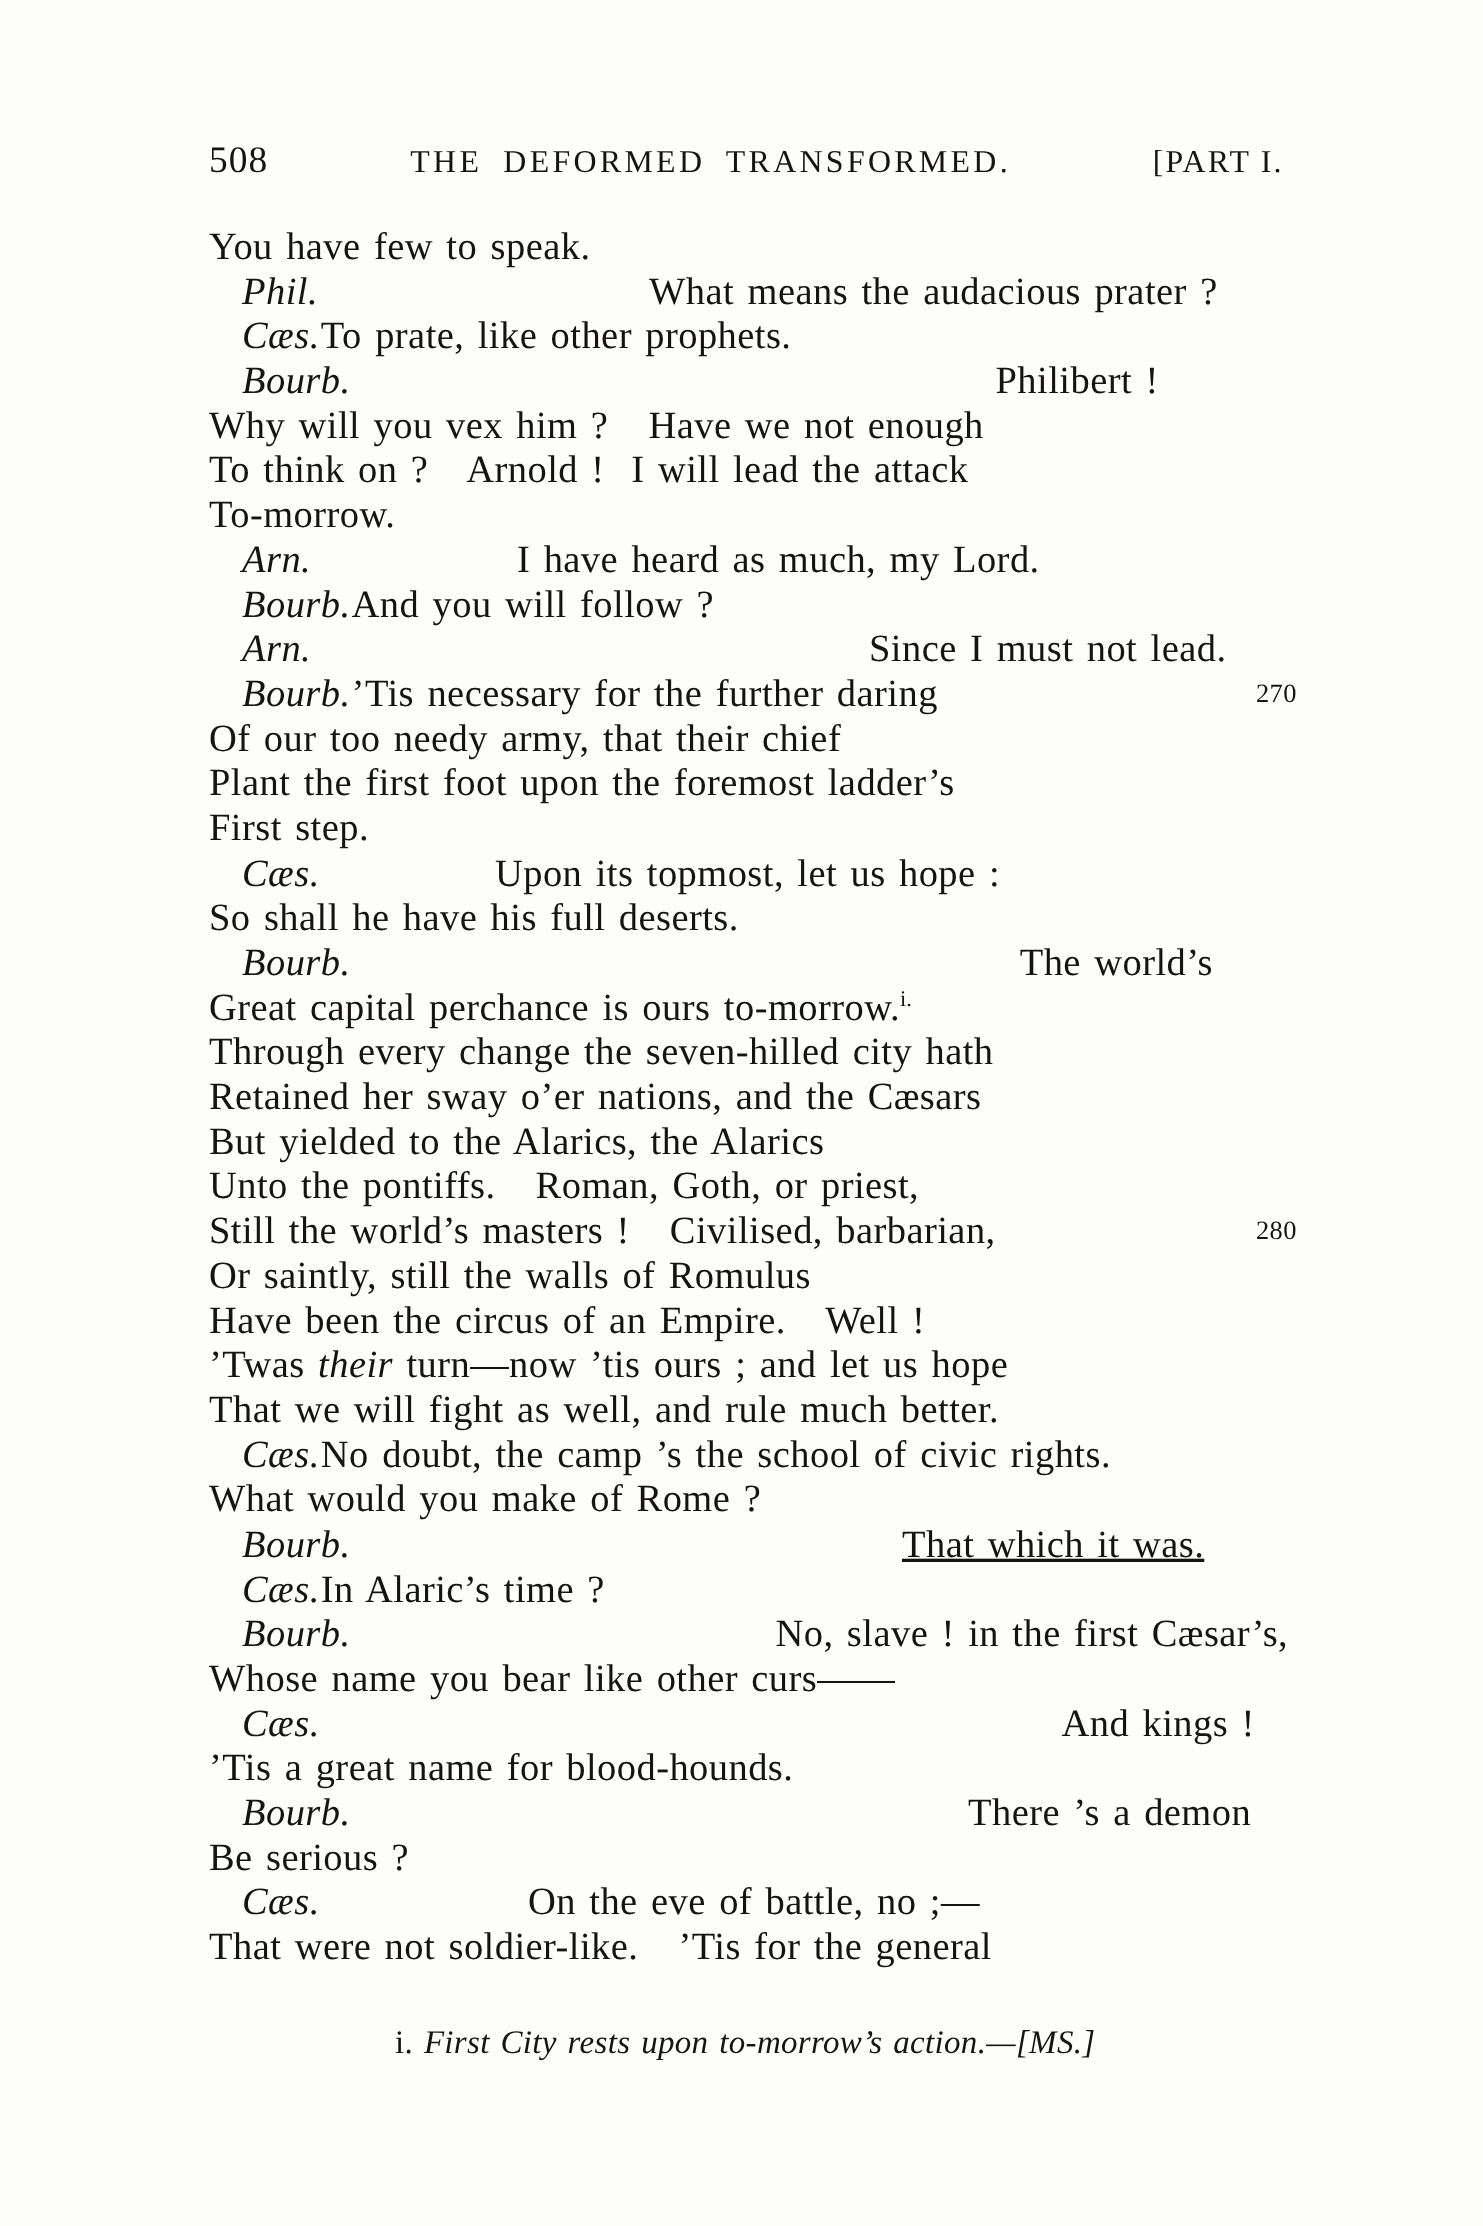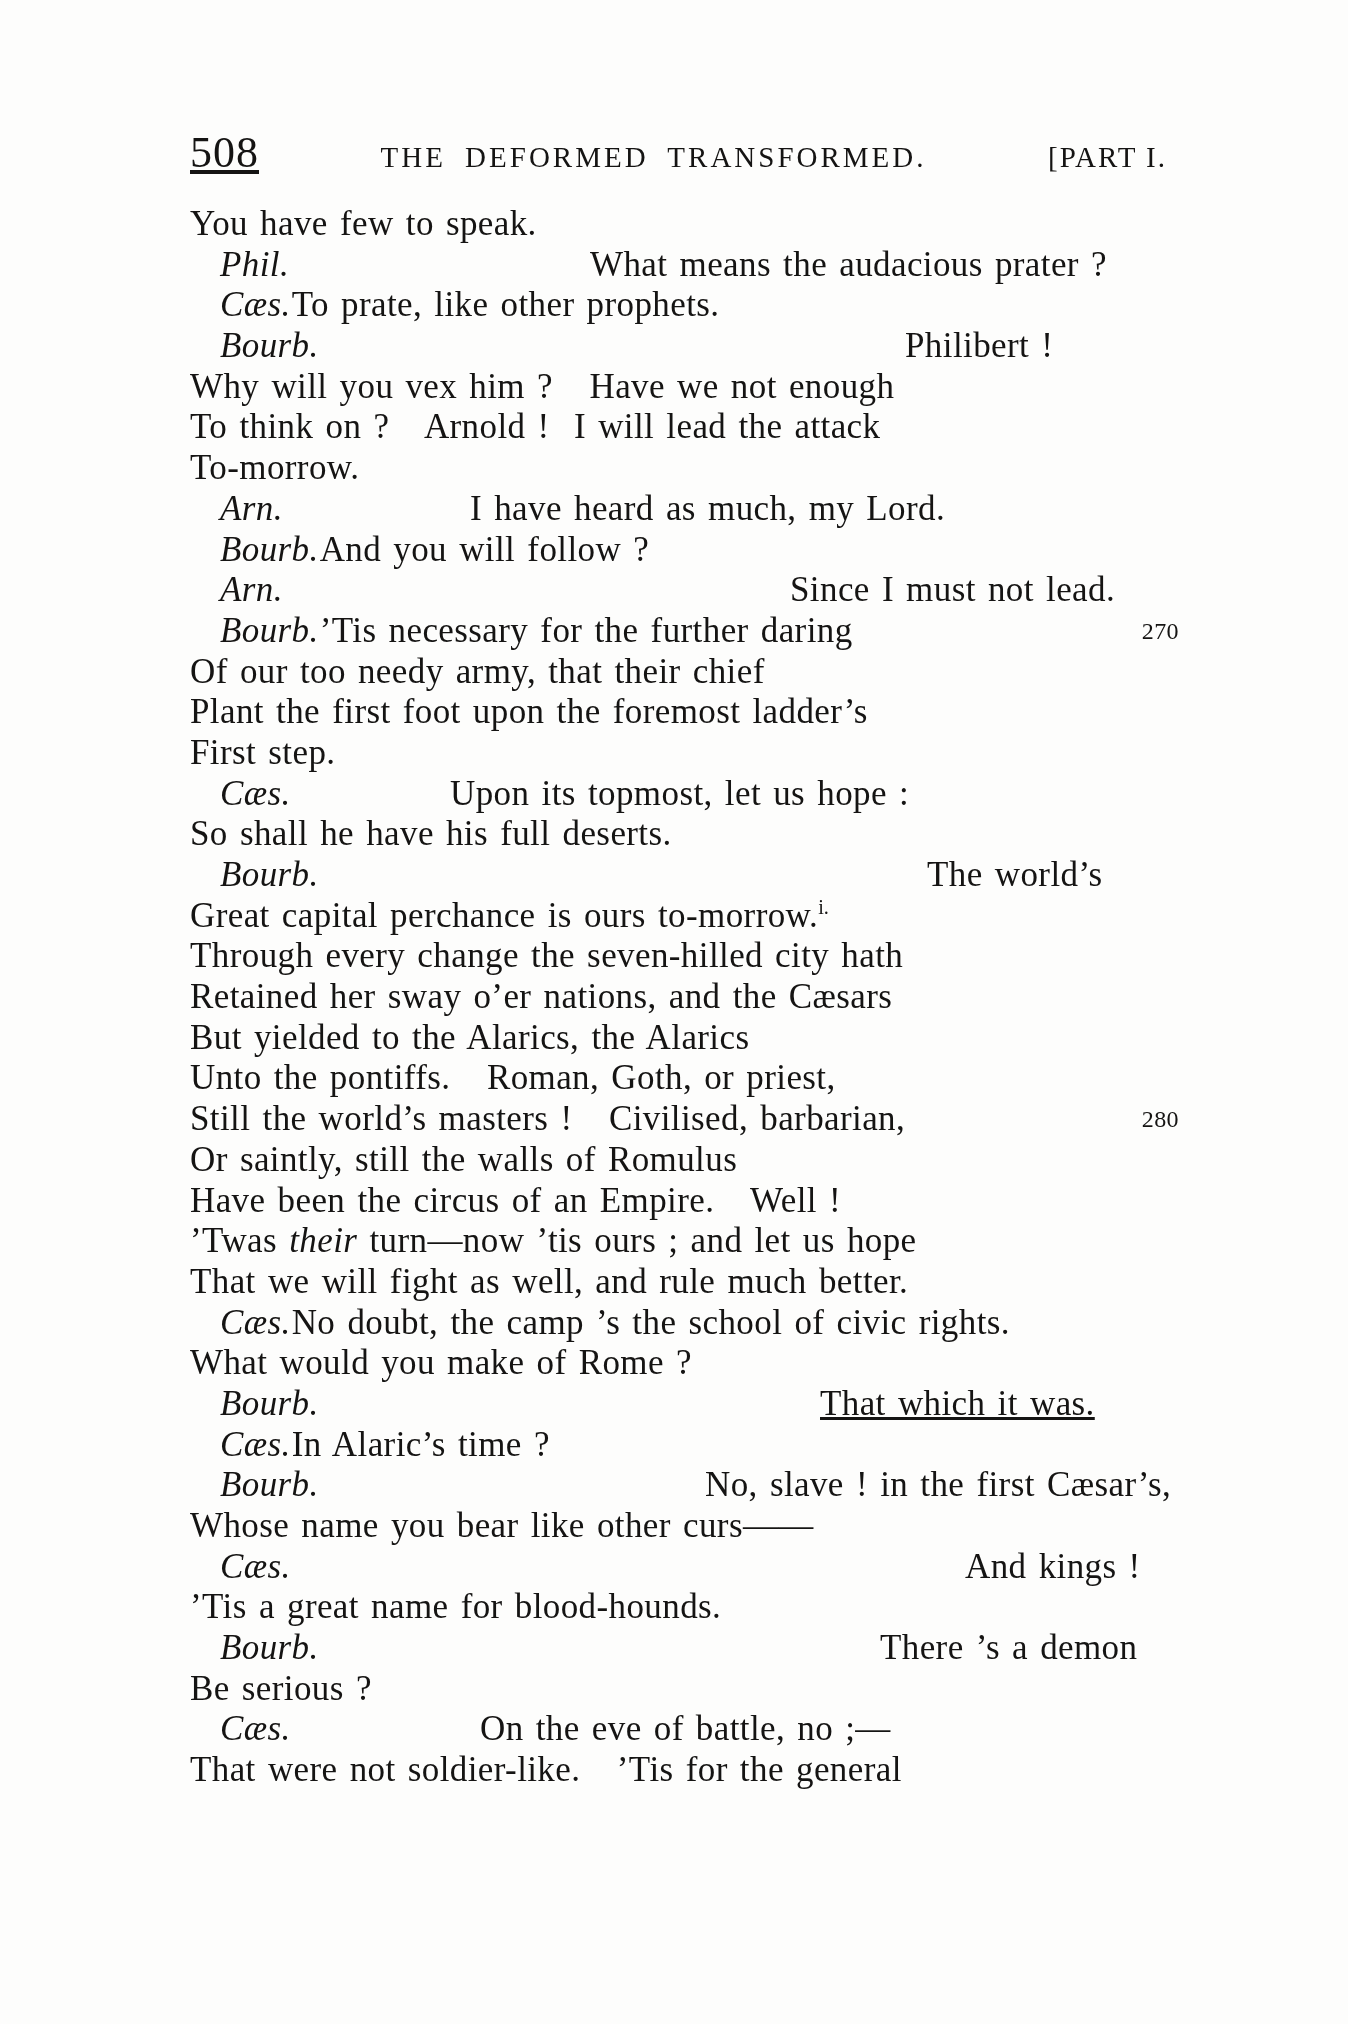--- a/index.html
+++ b/index.html
@@ -11,21 +11,21 @@
     position:relative;
     overflow:hidden;
   }
   .page{position:absolute;inset:0;}
   
   .header{
     position:absolute;left:190px;top:127px;width:977px;height:42px;
     display:flex;justify-content:space-between;align-items:baseline;
     white-space:pre;
   }
-  .pagenum{font-size:44px;letter-spacing:1px;text-decoration:underline;}
+  .pagenum{font-size:34px;letter-spacing:1px;}
   .title{font-size:29px;letter-spacing:3px;word-spacing:9px;}
   .part{font-size:29px;letter-spacing:2px;}
   
   .verse{
     position:absolute;left:190px;top:204px;width:975px;
     font-size:35px;letter-spacing:0.4px;word-spacing:3px;
   }
   .vline{
     position:relative;height:40.7px;line-height:40.7px;white-space:pre;
   }
@@ -86,13 +86,14 @@
       <div class="vline"><span class="speaker">Cæs.</span><span class="cont inline"><span>In Alaric’s time ?</span></span></div>
       <div class="vline"><span class="speaker">Bourb.</span><span class="cont abs" style="left: 515px;"><span>No, slave ! in the first Cæsar’s,</span></span></div>
       <div class="vline"><span class="cont"><span>Whose name you bear like other curs——</span></span></div>
       <div class="vline"><span class="speaker">Cæs.</span><span class="cont abs" style="left: 775px;"><span>And kings !</span></span></div>
       <div class="vline"><span class="cont"><span>’Tis a great name for blood-hounds.</span></span></div>
       <div class="vline"><span class="speaker">Bourb.</span><span class="cont abs" style="left: 690px;"><span>There ’s a demon</span></span></div>
       <div class="vline"><span class="cont"><span>Be serious ?</span></span></div>
       <div class="vline"><span class="speaker">Cæs.</span><span class="cont abs" style="left: 290px; text-align: center;"><span>On the eve of battle, no ;—</span></span></div>
       <div class="vline"><span class="cont"><span>That were not soldier-like.   ’Tis for the general</span></span></div>
     </div>
+  <div class="footnote"><span>i. </span><span class="it">First City rests upon to-morrow’s action.—[MS.]</span></div>
 </div>
 
 </body></html>

